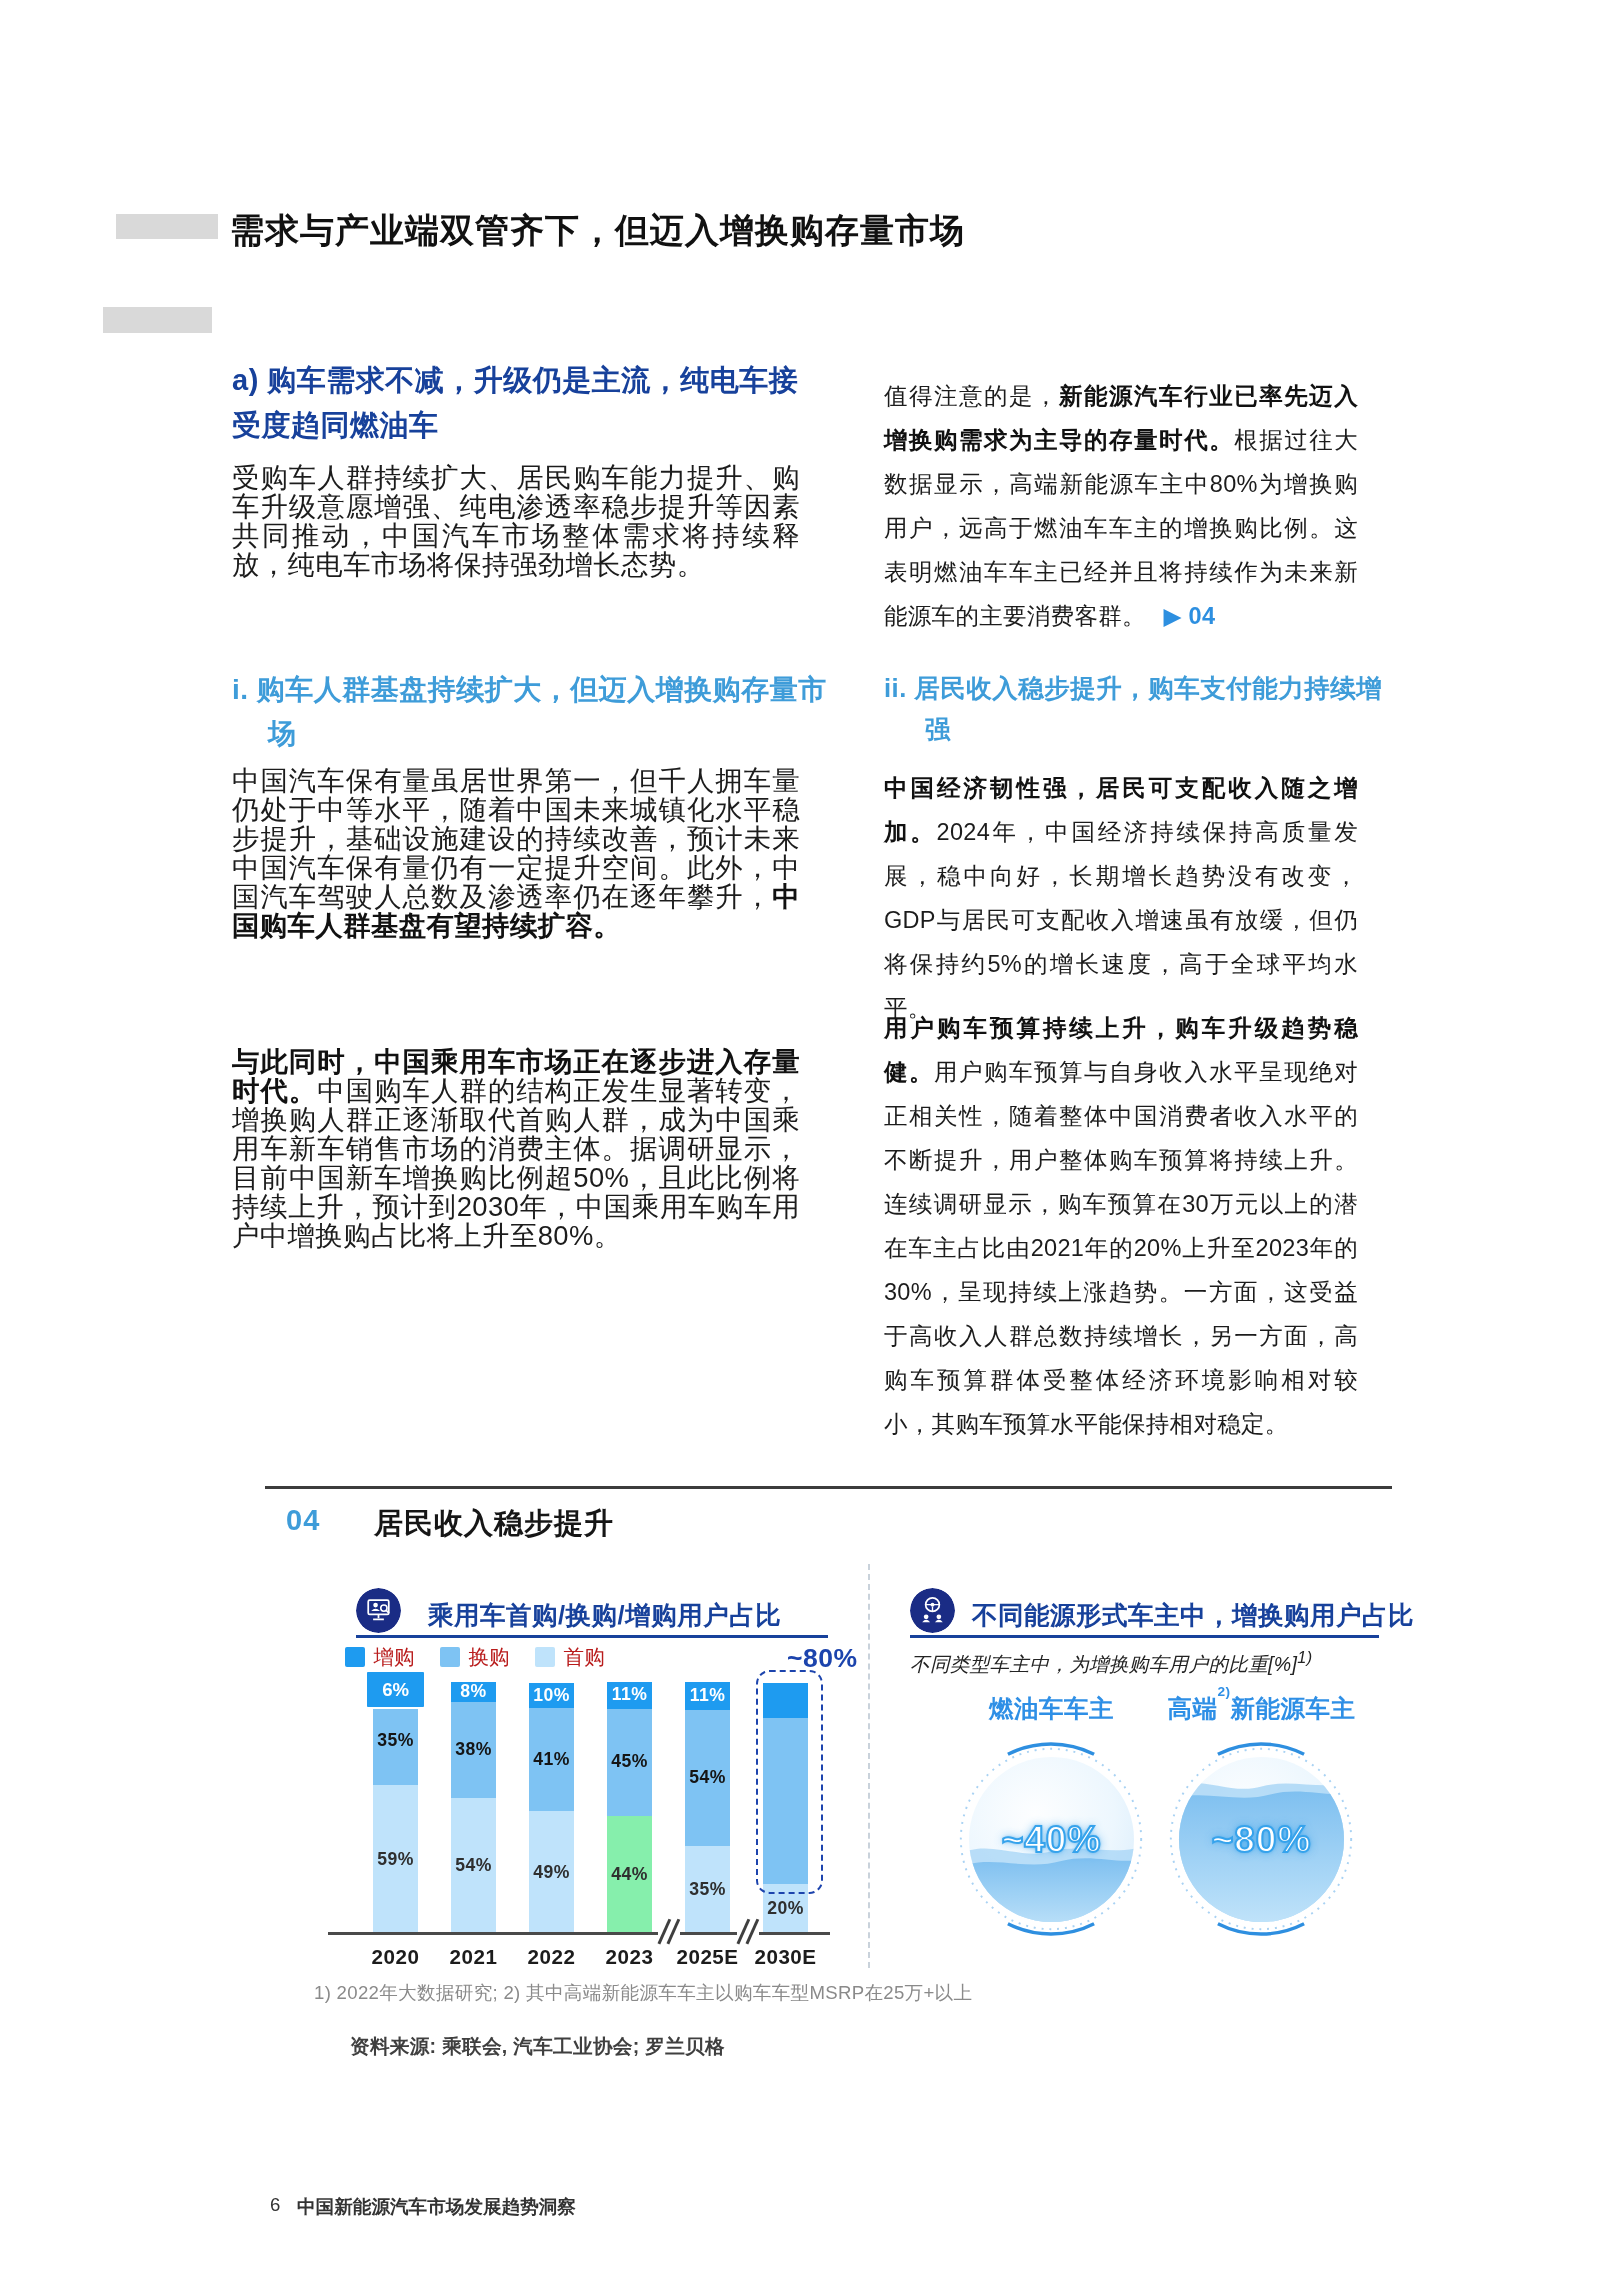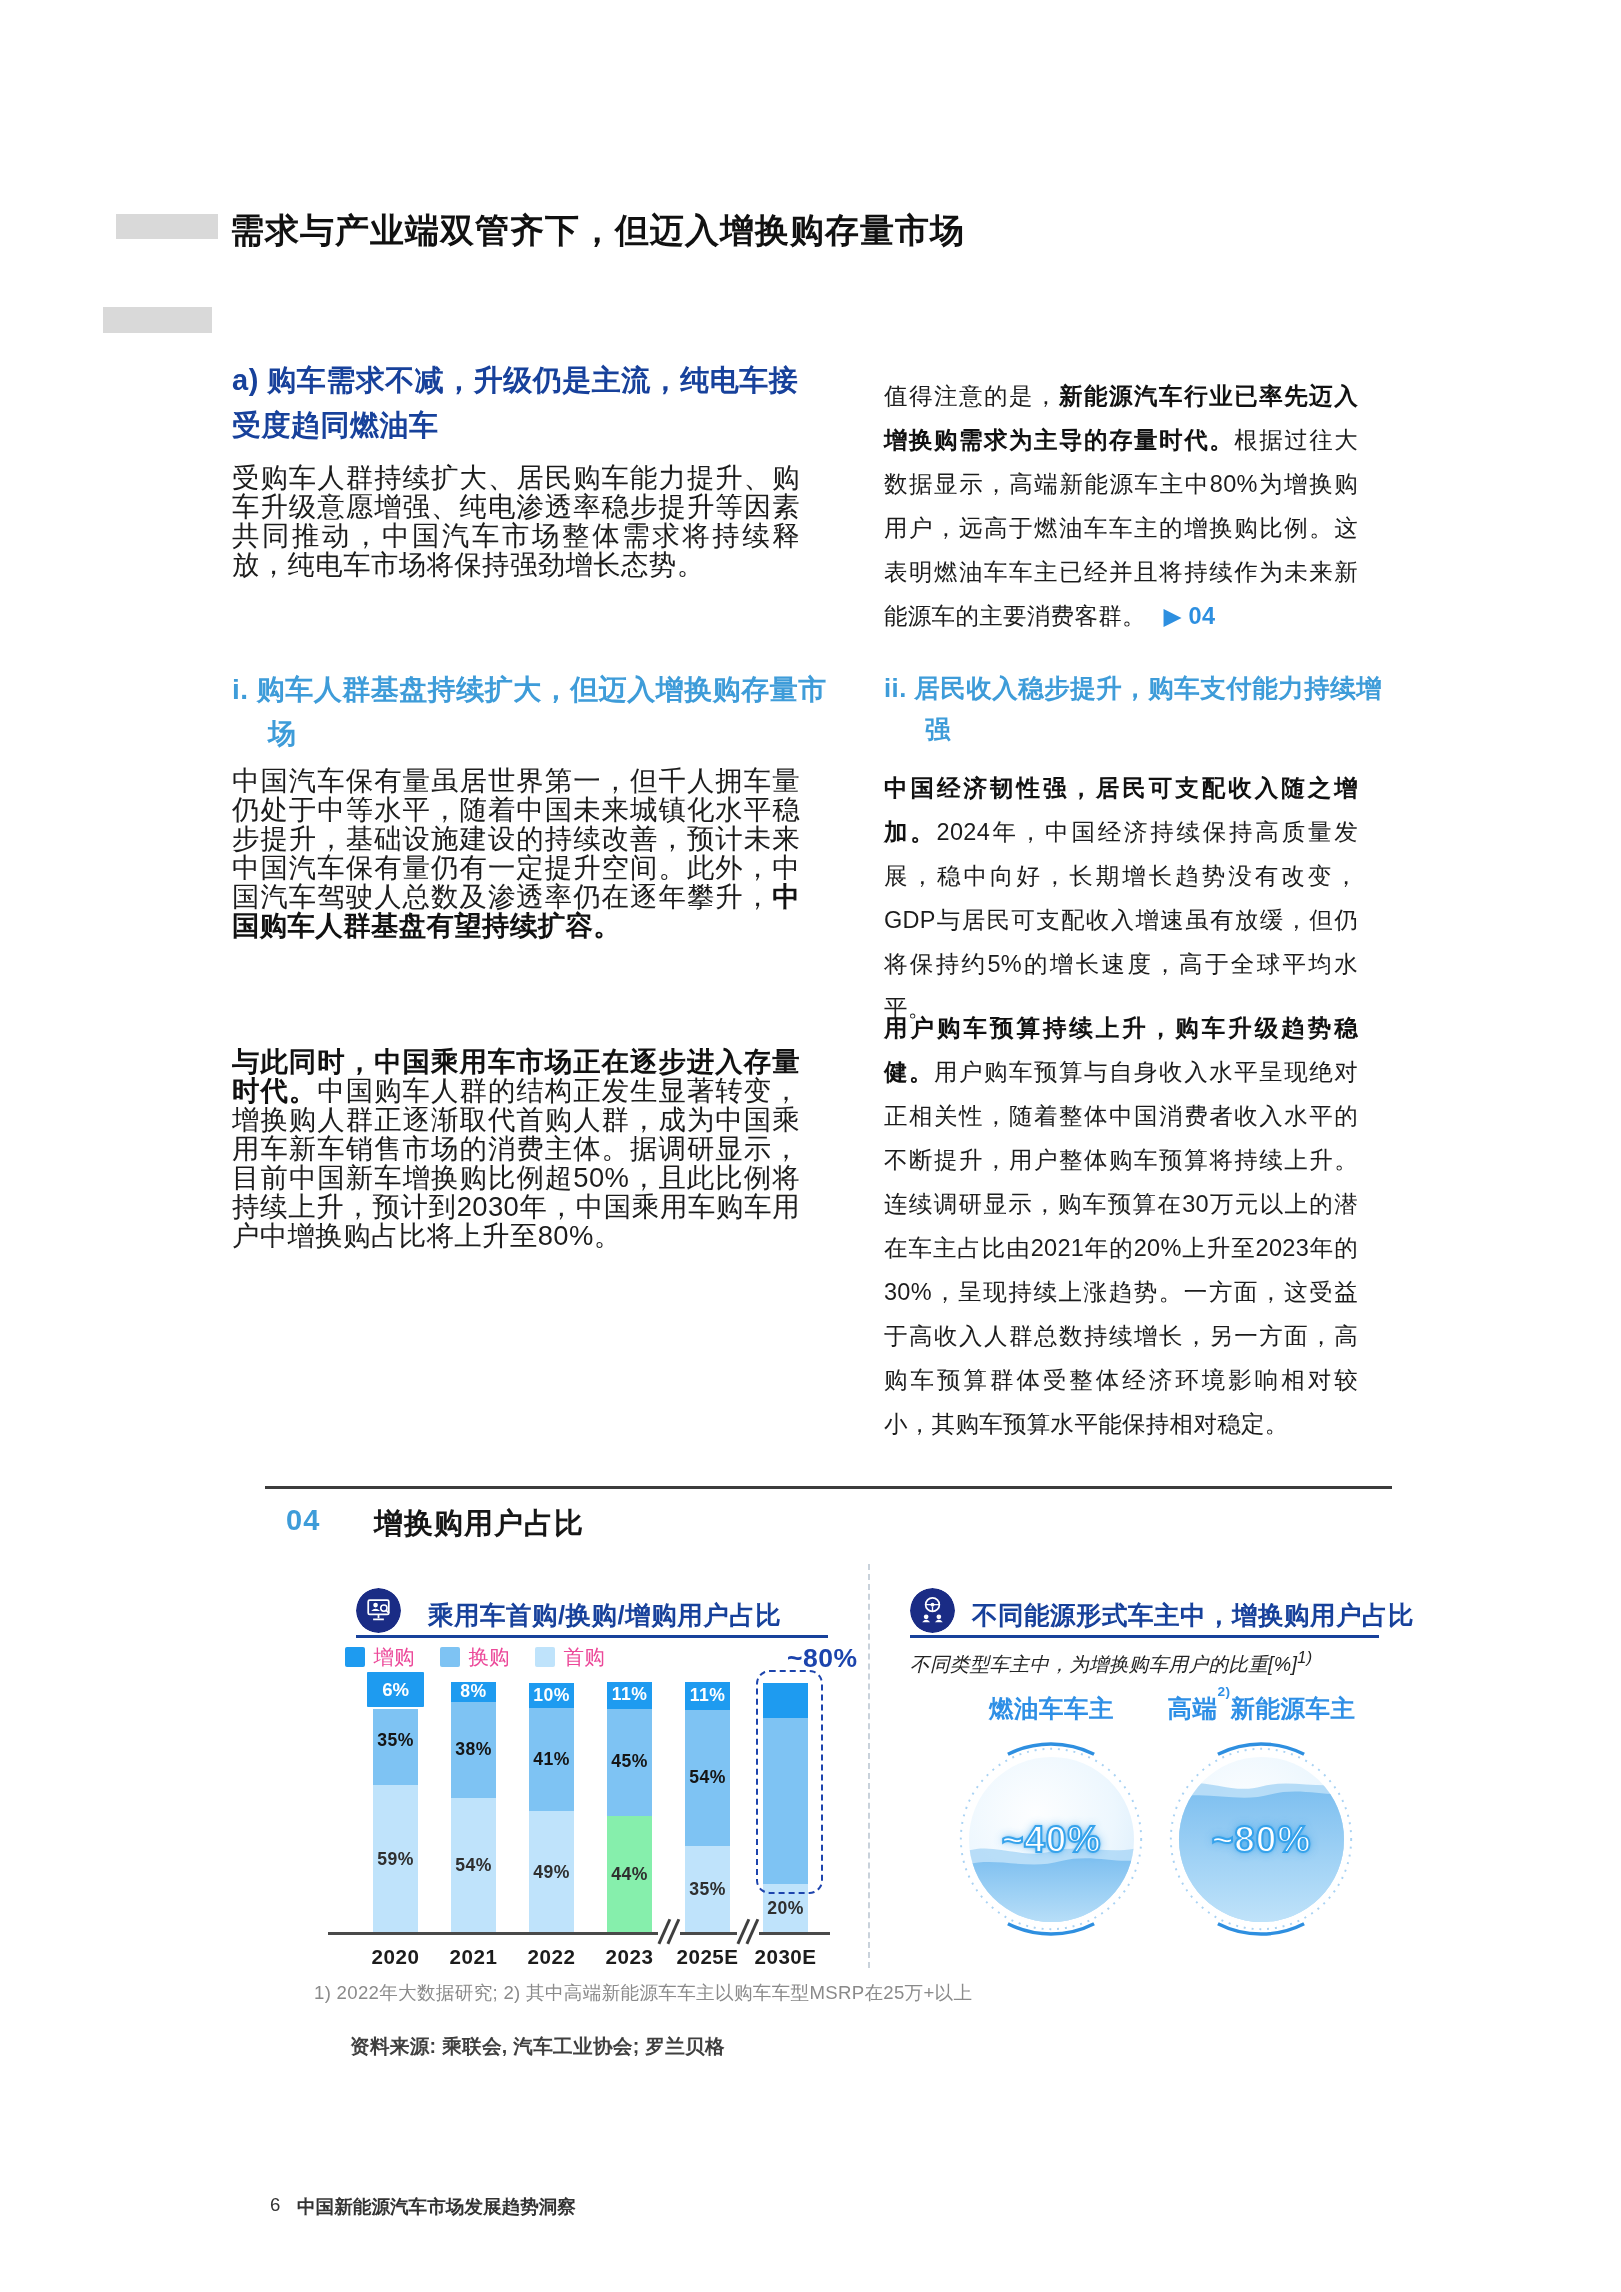--- a/index.html
+++ b/index.html
@@ -24,21 +24,21 @@
   #fig-rule{left:265px;top:1486px;width:1127px;height:2.9px;background:#3c3c3c;}
   #fig-num{left:286px;top:1504px;font-size:29px;font-weight:700;color:#3E9CD9;letter-spacing:1px;}
   #fig-title{left:374px;top:1504px;font-size:29px;font-weight:700;color:#161616;letter-spacing:1px;}
   .panel-title{font-size:25.5px;font-weight:700;color:#17419B;letter-spacing:0.5px;white-space:nowrap;}
   .panel-underline{height:2.9px;background:#17419B;}
   .picon{border-radius:50%;}
   
   #legend{left:345px;top:1643px;display:flex;gap:25.5px;align-items:center;}
   .lg-item{display:flex;align-items:center;gap:8.8px;}
   .lg-sq{width:19.6px;height:19.6px;border-radius:2px;}
-  .lg-tx{font-size:20.6px;color:#ec4899;font-weight:500;}
+  .lg-tx{font-size:20.6px;color:#b91c1c;font-weight:500;}
   
   #bars{left:373px;top:1682px;width:461px;height:252px;display:flex;gap:33px;align-items:flex-end;}
   .bar-col{width:45px;height:252px;display:flex;flex-direction:column;justify-content:flex-end;}
   .seg{display:flex;align-items:center;justify-content:center;font-size:17.6px;font-weight:600;
        letter-spacing:0.5px;overflow:visible;line-height:17.6px;}
   .seg.s0{color:#2f2f2f;}
   .seg.s1{color:#151515;}
   .seg.s2{color:#ffffff;font-weight:700;}
   .chip{position:absolute;left:-7.8px;top:-11.8px;width:57px;height:35px;background:#1E9BF0;border:2px solid #fff;
         border-radius:2.9px;color:#fff;font-size:18.6px;font-weight:700;display:flex;align-items:center;justify-content:center;}
@@ -82,21 +82,21 @@
   <p class="abs lblock body-l" style="top:766px;margin:0;"><span>中国汽车保有量虽居世界第一，但千人拥车量仍处于中等水平，随着中国未来城镇化水平稳步提升，基础设施建设的持续改善，预计未来中国汽车保有量仍有一定提升空间。此外，中国汽车驾驶人总数及渗透率仍在逐年攀升，</span><b>中国购车人群基盘有望持续扩容。</b></p>
   <p class="abs lblock body-l" style="top:1047px;margin:0;"><b>与此同时，中国乘用车市场正在逐步进入存量时代。</b><span>中国购车人群的结构正发生显著转变，增换购人群正逐渐取代首购人群，成为中国乘用车新车销售市场的消费主体。据调研显示，目前中国新车增换购比例超50%，且此比例将持续上升，预计到2030年，中国乘用车购车用户中增换购占比将上升至80%。</span></p>
 
   <p class="abs rblock body-r" style="top:374px;margin:0;"><span>值得注意的是，</span><b>新能源汽车行业已率先迈入增换购需求为主导的存量时代。</b><span>根据过往大数据显示，高端新能源车主中80%为增换购用户，远高于燃油车车主的增换购比例。这表明燃油车车主已经并且将持续作为未来新能源车的主要消费客群。</span><span class="figref">▶ 04</span></p>
   <div class="abs h-blue-s hang42" style="left:884px;top:668px;width:461px;">ii. 居民收入稳步提升，购车支付能力持续增强</div>
   <p class="abs rblock body-r" style="top:766px;margin:0;"><b>中国经济韧性强，居民可支配收入随之增加。</b><span>2024年，中国经济持续保持高质量发展，稳中向好，长期增长趋势没有改变，GDP与居民可支配收入增速虽有放缓，但仍将保持约5%的增长速度，高于全球平均水平。</span></p>
   <p class="abs rblock body-r" style="top:1006px;margin:0;"><b>用户购车预算持续上升，购车升级趋势稳健。</b><span>用户购车预算与自身收入水平呈现绝对正相关性，随着整体中国消费者收入水平的不断提升，用户整体购车预算将持续上升。连续调研显示，购车预算在30万元以上的潜在车主占比由2021年的20%上升至2023年的30%，呈现持续上涨趋势。一方面，这受益于高收入人群总数持续增长，另一方面，高购车预算群体受整体经济环境影响相对较小，其购车预算水平能保持相对稳定。</span></p>
 
   <div class="abs" id="fig-rule"></div>
   <div class="abs" id="fig-num">04</div>
-  <div class="abs" id="fig-title">增换购用户占比</div>
+  <div class="abs" id="fig-title">居民收入稳步提升</div>
 
   <svg class="abs picon" style="left:356px;top:1588px;" width="45" height="45" viewBox="0 0 46 46">
     <circle cx="23" cy="23" r="23" fill="#1A2C85"></circle>
     <rect x="12.5" y="12.5" width="21" height="14.5" rx="1.5" fill="none" stroke="#fff" stroke-width="1.8"></rect>
     <circle cx="20" cy="17.5" r="2.4" fill="#fff"></circle>
     <path d="M15.5,23.5 q4.5,-4.5 9,0" fill="#fff"></path>
     <circle cx="28.5" cy="20.5" r="3.2" fill="none" stroke="#fff" stroke-width="1.6"></circle>
     <line x1="30.8" y1="22.8" x2="33.8" y2="25.8" stroke="#fff" stroke-width="1.8"></line>
     <line x1="23" y1="27" x2="23" y2="31" stroke="#fff" stroke-width="1.8"></line>
     <line x1="17.5" y1="32" x2="28.5" y2="32" stroke="#fff" stroke-width="1.8"></line>

